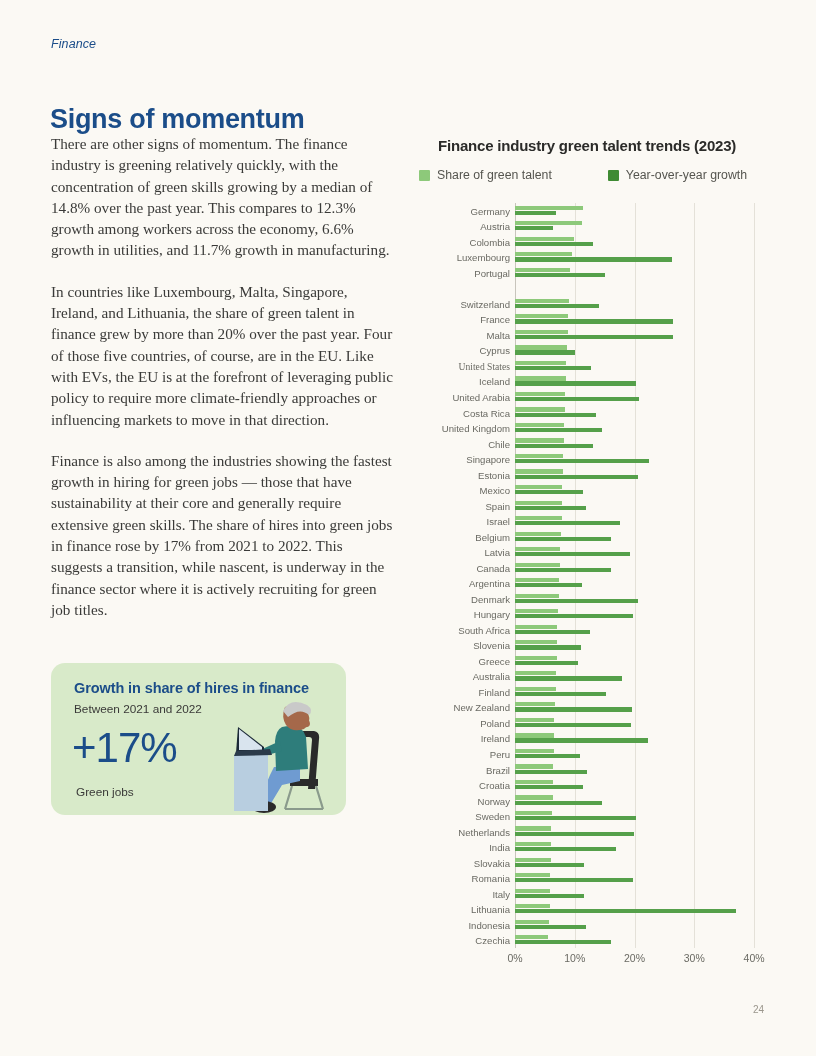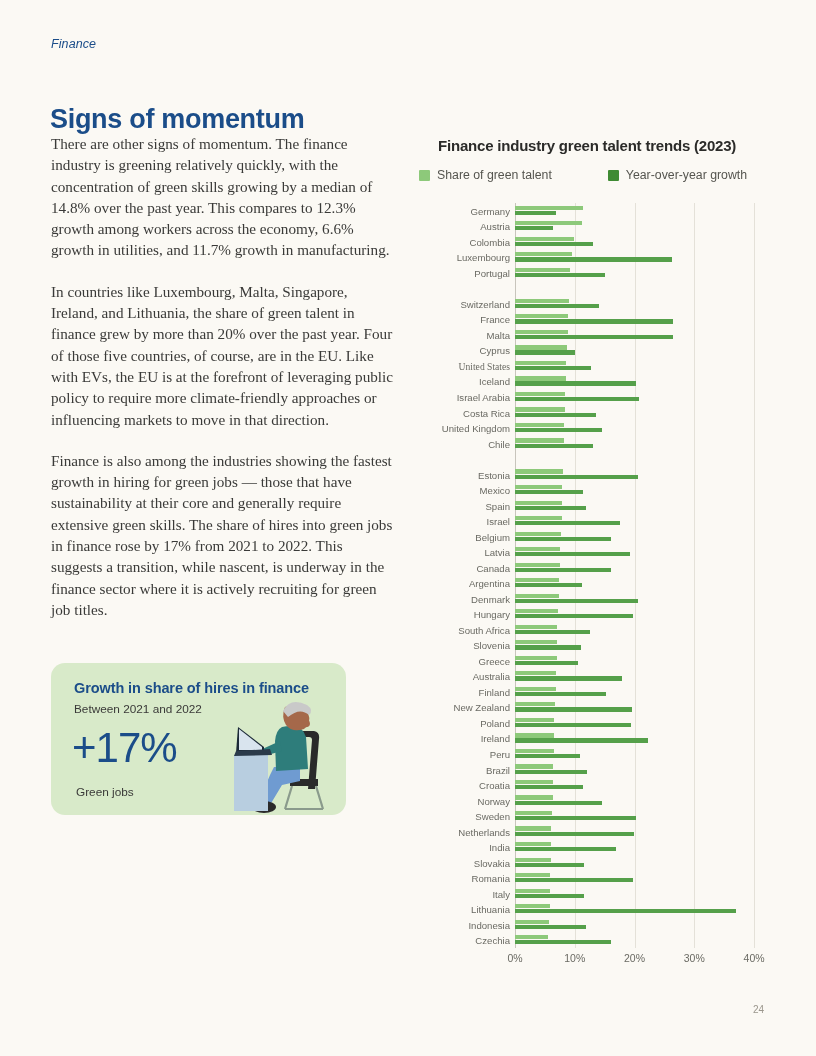--- a/index.html
+++ b/index.html
@@ -231,38 +231,43 @@
             <span class="lbl">United States</span>
             <div class="bar light" style="width: 20.4762%; background: rgb(141, 201, 122); top: 2.63854px; height: 4.19062px;"></div>
             <div class="bar dark" style="width: 30.4762%; background: rgb(85, 160, 74); top: 7.76042px; height: 4.19062px;"></div>
           </div>
           <div class="row" style="top: 170.729px; height: 15.5208px;">
             <span class="lbl">Iceland</span>
             <div class="bar light" style="width: 20.2381%; background: rgb(141, 201, 122); top: 2.63854px; height: 4.19062px;"></div>
             <div class="bar dark" style="width: 48.0952%; background: rgb(85, 160, 74); top: 7.76042px; height: 4.19062px;"></div>
           </div>
           <div class="row" style="top: 186.25px; height: 15.5208px;">
-            <span class="lbl">Israel Arabia</span>
+            <span class="lbl">United Arabia</span>
             <div class="bar light" style="width: 20%; background: rgb(141, 201, 122); top: 2.63854px; height: 4.19062px;"></div>
             <div class="bar dark" style="width: 49.5238%; background: rgb(85, 160, 74); top: 7.76042px; height: 4.19062px;"></div>
           </div>
           <div class="row" style="top: 201.771px; height: 15.5208px;">
             <span class="lbl">Costa Rica</span>
             <div class="bar light" style="width: 19.7619%; background: rgb(141, 201, 122); top: 2.63854px; height: 4.19062px;"></div>
             <div class="bar dark" style="width: 32.1429%; background: rgb(85, 160, 74); top: 7.76042px; height: 4.19062px;"></div>
           </div>
           <div class="row" style="top: 217.292px; height: 15.5208px;">
             <span class="lbl">United Kingdom</span>
             <div class="bar light" style="width: 19.5238%; background: rgb(141, 201, 122); top: 2.63854px; height: 4.19062px;"></div>
             <div class="bar dark" style="width: 34.5238%; background: rgb(85, 160, 74); top: 7.76042px; height: 4.19062px;"></div>
           </div>
           <div class="row" style="top: 232.812px; height: 15.5208px;">
             <span class="lbl">Chile</span>
             <div class="bar light" style="width: 19.5238%; background: rgb(141, 201, 122); top: 2.63854px; height: 4.19062px;"></div>
             <div class="bar dark" style="width: 30.9524%; background: rgb(85, 160, 74); top: 7.76042px; height: 4.19062px;"></div>
+          </div>
+          <div class="row" style="top: 248.333px; height: 15.5208px;">
+            <span class="lbl">Singapore</span>
+            <div class="bar light" style="width: 19.2857%; background: rgb(141, 201, 122); top: 2.63854px; height: 4.19062px;"></div>
+            <div class="bar dark" style="width: 53.3333%; background: rgb(85, 160, 74); top: 7.76042px; height: 4.19062px;"></div>
           </div>
           <div class="row" style="top: 263.854px; height: 15.5208px;">
             <span class="lbl">Estonia</span>
             <div class="bar light" style="width: 19.0476%; background: rgb(141, 201, 122); top: 2.63854px; height: 4.19062px;"></div>
             <div class="bar dark" style="width: 49.0476%; background: rgb(85, 160, 74); top: 7.76042px; height: 4.19062px;"></div>
           </div>
           <div class="row" style="top: 279.375px; height: 15.5208px;">
             <span class="lbl">Mexico</span>
             <div class="bar light" style="width: 18.8095%; background: rgb(141, 201, 122); top: 2.63854px; height: 4.19062px;"></div>
             <div class="bar dark" style="width: 27.1429%; background: rgb(85, 160, 74); top: 7.76042px; height: 4.19062px;"></div>

